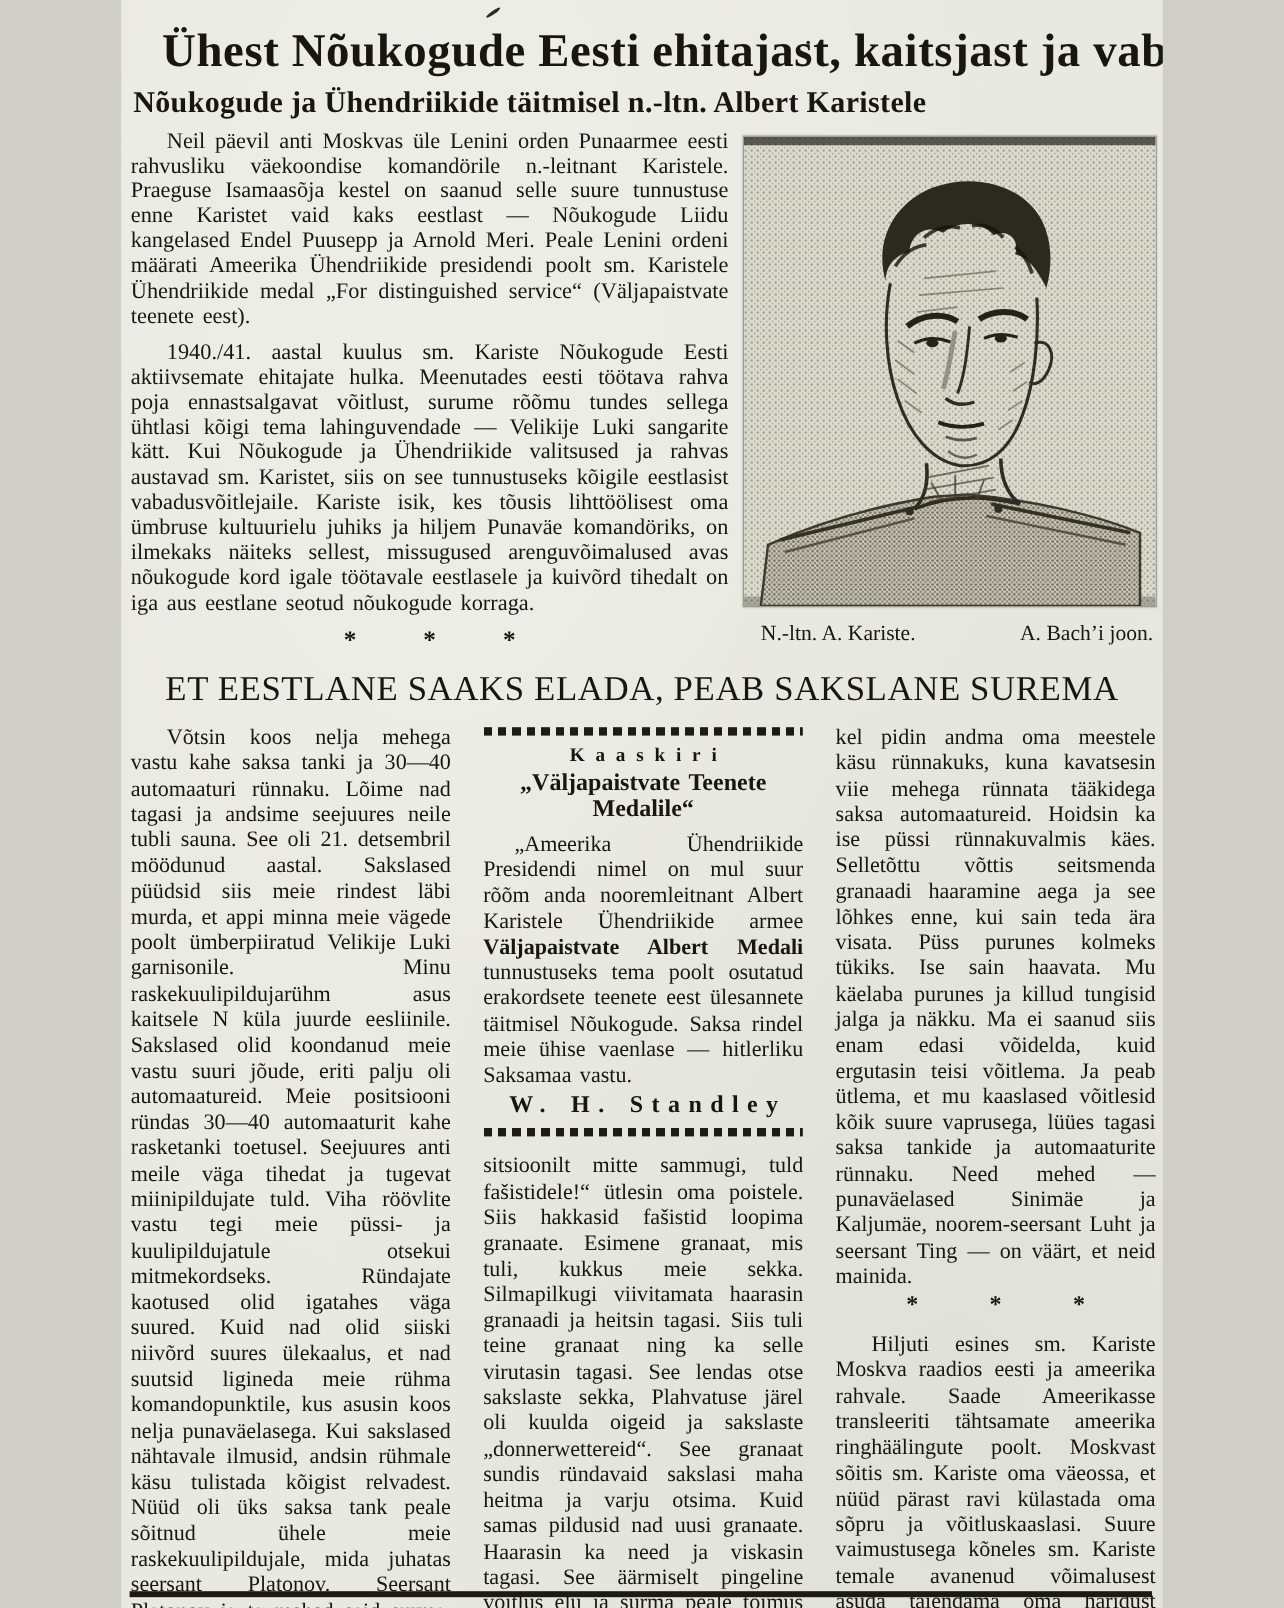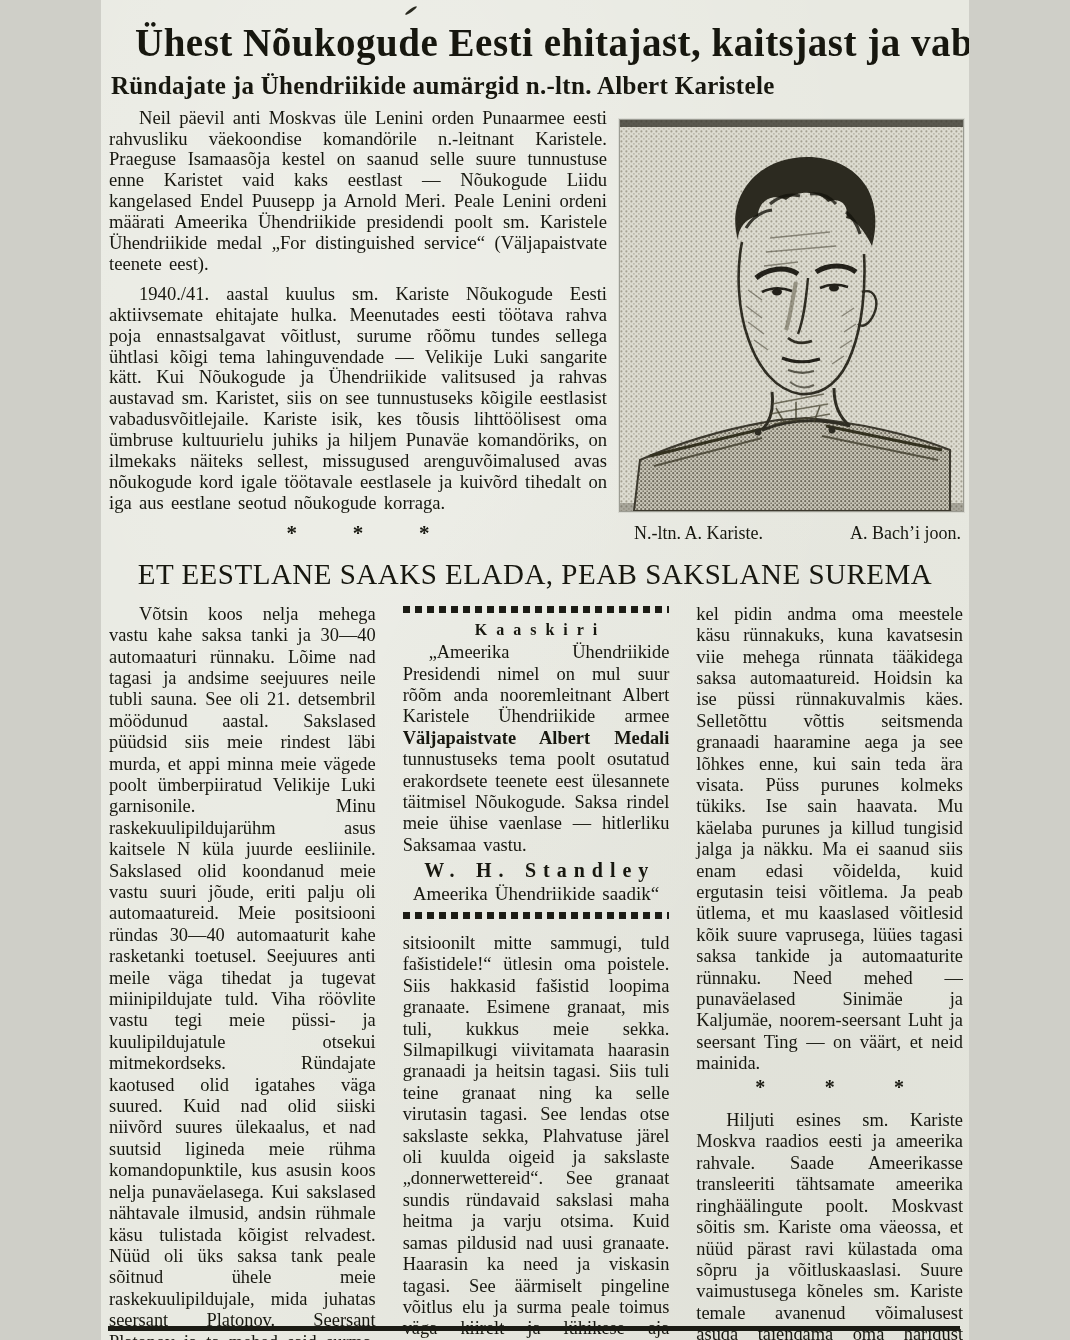--- a/index.html
+++ b/index.html
@@ -22,21 +22,21 @@
     font-weight:700;letter-spacing:.5px;
     white-space:nowrap;
   }
   .subheadline{
     margin:8px 0 0 10px;
     font-size:25px;line-height:1.1;
     font-weight:700;letter-spacing:.3px;
     white-space:nowrap;
   }
   
-  .top-article{display:flex;align-items:flex-end;padding:8px 6px 0 8px;}
+  .top-article{display:flex;align-items:center;padding:8px 6px 0 8px;}
   .lead-text{
     width:700px;
     font-size:18.6px;line-height:20.9px;
     text-align:justify;word-spacing:2.6px;
   }
   .lead-text p{margin:0 0 9px 0;}
   .indent{text-indent:30px;}
   .stars{
     text-align:center;font-weight:700;font-size:21px;
     letter-spacing:24px;margin:4px 0 0 0;padding-left:24px;
@@ -99,21 +99,21 @@
   }
   
   .speck{position:absolute;background:#2a2a20;border-radius:50%;}
 </style>
 </head>
 <body>
 
 <div class="page">
 
   <h1 class="headline">Ühest Nõukogude Eesti ehitajast, kaitsjast ja vabastajast</h1>
-  <h2 class="subheadline">Ründajate ja Ühendriikide aumärgid n.-ltn. Albert Karistele</h2>
+  <h2 class="subheadline">Nõukogude ja Ühendriikide täitmisel n.-ltn. Albert Karistele</h2>
 
   <section class="top-article">
     <div class="lead-text">
       <p class="indent">Neil päevil anti Moskvas üle Lenini orden Punaarmee eesti rahvusliku väekoondise komandörile n.-leitnant Karistele. Praeguse Isamaasõja kestel on saanud selle suure tunnustuse enne Karistet vaid kaks eestlast — Nõukogude Liidu kangelased Endel Puusepp ja Arnold Meri. Peale Lenini ordeni määrati Ameerika Ühendriikide presidendi poolt sm. Karistele Ühendriikide medal „For distinguished service“ (Väljapaistvate teenete eest).</p>
       <p class="indent">1940./41. aastal kuulus sm. Kariste Nõukogude Eesti aktiivsemate ehitajate hulka. Meenutades eesti töötava rahva poja ennastsalgavat võitlust, surume rõõmu tundes sellega ühtlasi kõigi tema lahinguvendade — Velikije Luki sangarite kätt. Kui Nõukogude ja Ühendriikide valitsused ja rahvas austavad sm. Karistet, siis on see tunnustuseks kõigile eestlasist vabadusvõitlejaile. Kariste isik, kes tõusis lihttöölisest oma ümbruse kultuurielu juhiks ja hiljem Punaväe komandöriks, on ilmekaks näiteks sellest, missugused arenguvõimalused avas nõukogude kord igale töötavale eestlasele ja kuivõrd tihedalt on iga aus eestlane seotud nõukogude korraga.</p>
       <div class="stars">* * *</div>
     </div>
 
     <figure class="portrait-figure" style="margin:0 0 0 13px;">
       <div class="photo-frame">
@@ -193,23 +193,23 @@
   <section class="columns">
 
     <div class="col">
       <p class="indent">Võtsin koos nelja mehega vastu kahe saksa tanki ja 30—40 automaaturi rünnaku. Lõime nad tagasi ja andsime seejuures neile tubli sauna. See oli 21. detsembril möödunud aastal. Sakslased püüdsid siis meie rindest läbi murda, et appi minna meie vägede poolt ümberpiiratud Velikije Luki garnisonile. Minu raskekuulipildujarühm asus kaitsele N küla juurde eesliinile. Sakslased olid koondanud meie vastu suuri jõude, eriti palju oli automaatureid. Meie positsiooni ründas 30—40 automaaturit kahe rasketanki toetusel. Seejuures anti meile väga tihedat ja tugevat miinipildujate tuld. Viha röövlite vastu tegi meie püssi- ja kuulipildujatule otsekui mitmekordseks. Ründajate kaotused olid igatahes väga suured. Kuid nad olid siiski niivõrd suures ülekaalus, et nad suutsid ligineda meie rühma komandopunktile, kus asusin koos nelja punaväelasega. Kui sakslased nähtavale ilmusid, andsin rühmale käsu tulistada kõigist relvadest. Nüüd oli üks saksa tank peale sõitnud ühele meie raskekuulipildujale, mida juhatas seersant Platonov. Seersant Platonov ja ta mehed said surma. Samal ajal olid saksa automaaturid lähenenud sedavõrd, et hüüdsid meile: „Andke alla!“ — „Meie ei tagane oma po-</p>
     </div>
 
     <div class="col">
       <div class="citation-box">
         <div class="dotted-rule"></div>
         <div class="box-header">Kaaskiri</div>
+        <div class="box-title">„Väljapaistvate Teenete Medalile“</div>
         <p class="box-body"><span>„Ameerika Ühendriikide Presidendi nimel on mul suur rõõm anda nooremleitnant Albert Karistele Ühendriikide armee </span><strong>Väljapaistvate Albert Medali</strong><span> tunnustuseks tema poolt osutatud erakordsete teenete eest ülesannete täitmisel Nõukogude. Saksa rindel meie ühise vaenlase — hitlerliku Saksamaa vastu.</span></p>
         <div class="box-sign">W. H. Standley</div>
-        <div class="box-role">Ameerika Ühendriikide saadik“</div>
         <div class="dotted-rule bottom"></div>
       </div>
       <p>sitsioonilt mitte sammugi, tuld fašistidele!“ ütlesin oma poistele. Siis hakkasid fašistid loopima granaate. Esimene granaat, mis tuli, kukkus meie sekka. Silmapilkugi viivitamata haarasin granaadi ja heitsin tagasi. Siis tuli teine granaat ning ka selle virutasin tagasi. See lendas otse sakslaste sekka, Plahvatuse järel oli kuulda oigeid ja sakslaste „donnerwettereid“. See granaat sundis ründavaid sakslasi maha heitma ja varju otsima. Kuid samas pildusid nad uusi granaate. Haarasin ka need ja viskasin tagasi. See äärmiselt pingeline võitlus elu ja surma peale toimus väga kiirelt ja lühikese aja jooksul. Siis tuli seitsmes granaat. Just sel het-</p>
     </div>
 
     <div class="col">
       <p>kel pidin andma oma meestele käsu rünnakuks, kuna kavatsesin viie mehega rünnata tääkidega saksa automaatureid. Hoidsin ka ise püssi rünnakuvalmis käes. Selletõttu võttis seitsmenda granaadi haaramine aega ja see lõhkes enne, kui sain teda ära visata. Püss purunes kolmeks tükiks. Ise sain haavata. Mu käelaba purunes ja killud tungisid jalga ja näkku. Ma ei saanud siis enam edasi võidelda, kuid ergutasin teisi võitlema. Ja peab ütlema, et mu kaaslased võitlesid kõik suure vaprusega, lüües tagasi saksa tankide ja automaaturite rünnaku. Need mehed — punaväelased Sinimäe ja Kaljumäe, noorem-seersant Luht ja seersant Ting — on väärt, et neid mainida.</p>
       <div class="col-stars">* * *</div>
       <p class="indent">Hiljuti esines sm. Kariste Moskva raadios eesti ja ameerika rahvale. Saade Ameerikasse transleeriti tähtsamate ameerika ringhäälingute poolt. Moskvast sõitis sm. Kariste oma väeossa, et nüüd pärast ravi külastada oma sõpru ja võitluskaaslasi. Suure vaimustusega kõneles sm. Kariste temale avanenud võimalusest asuda täiendama oma haridust Jegorjevski õppekombinaadi juures töötavail kursusil.</p>
     </div>

